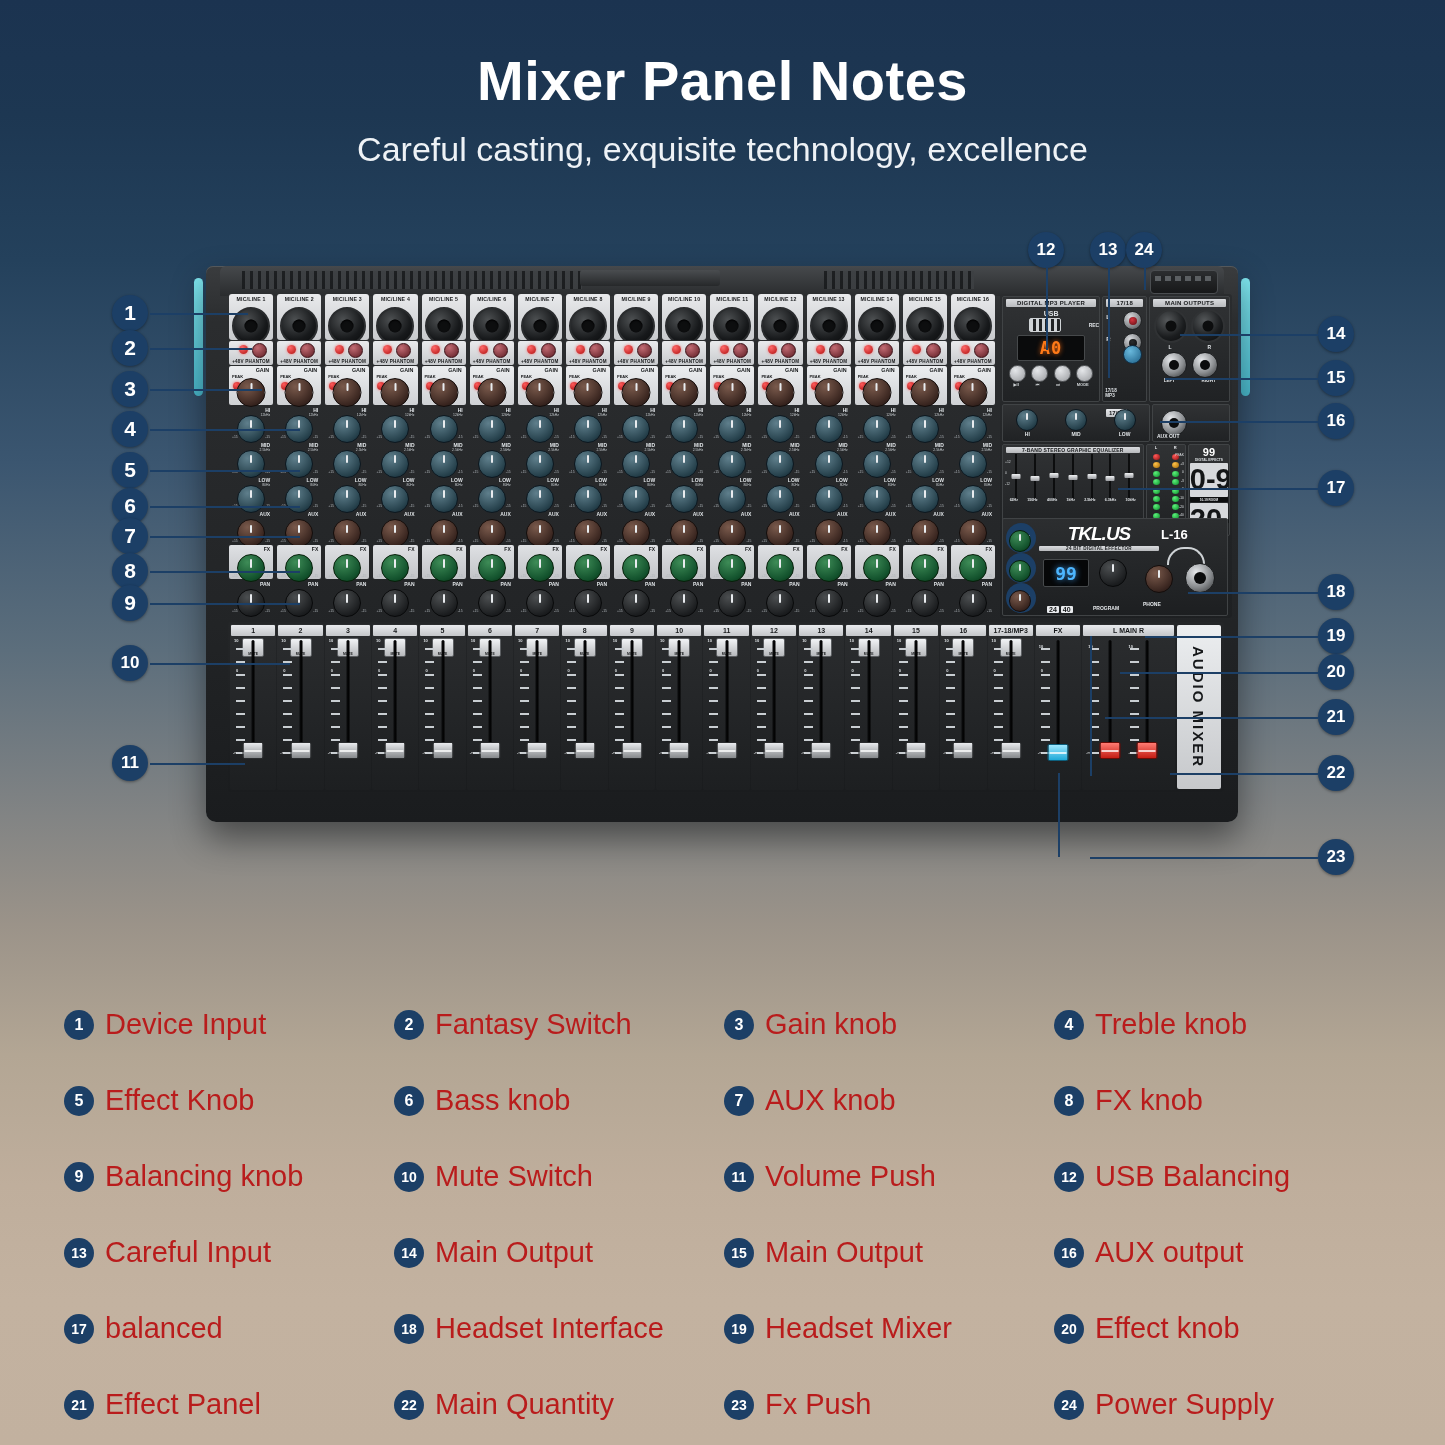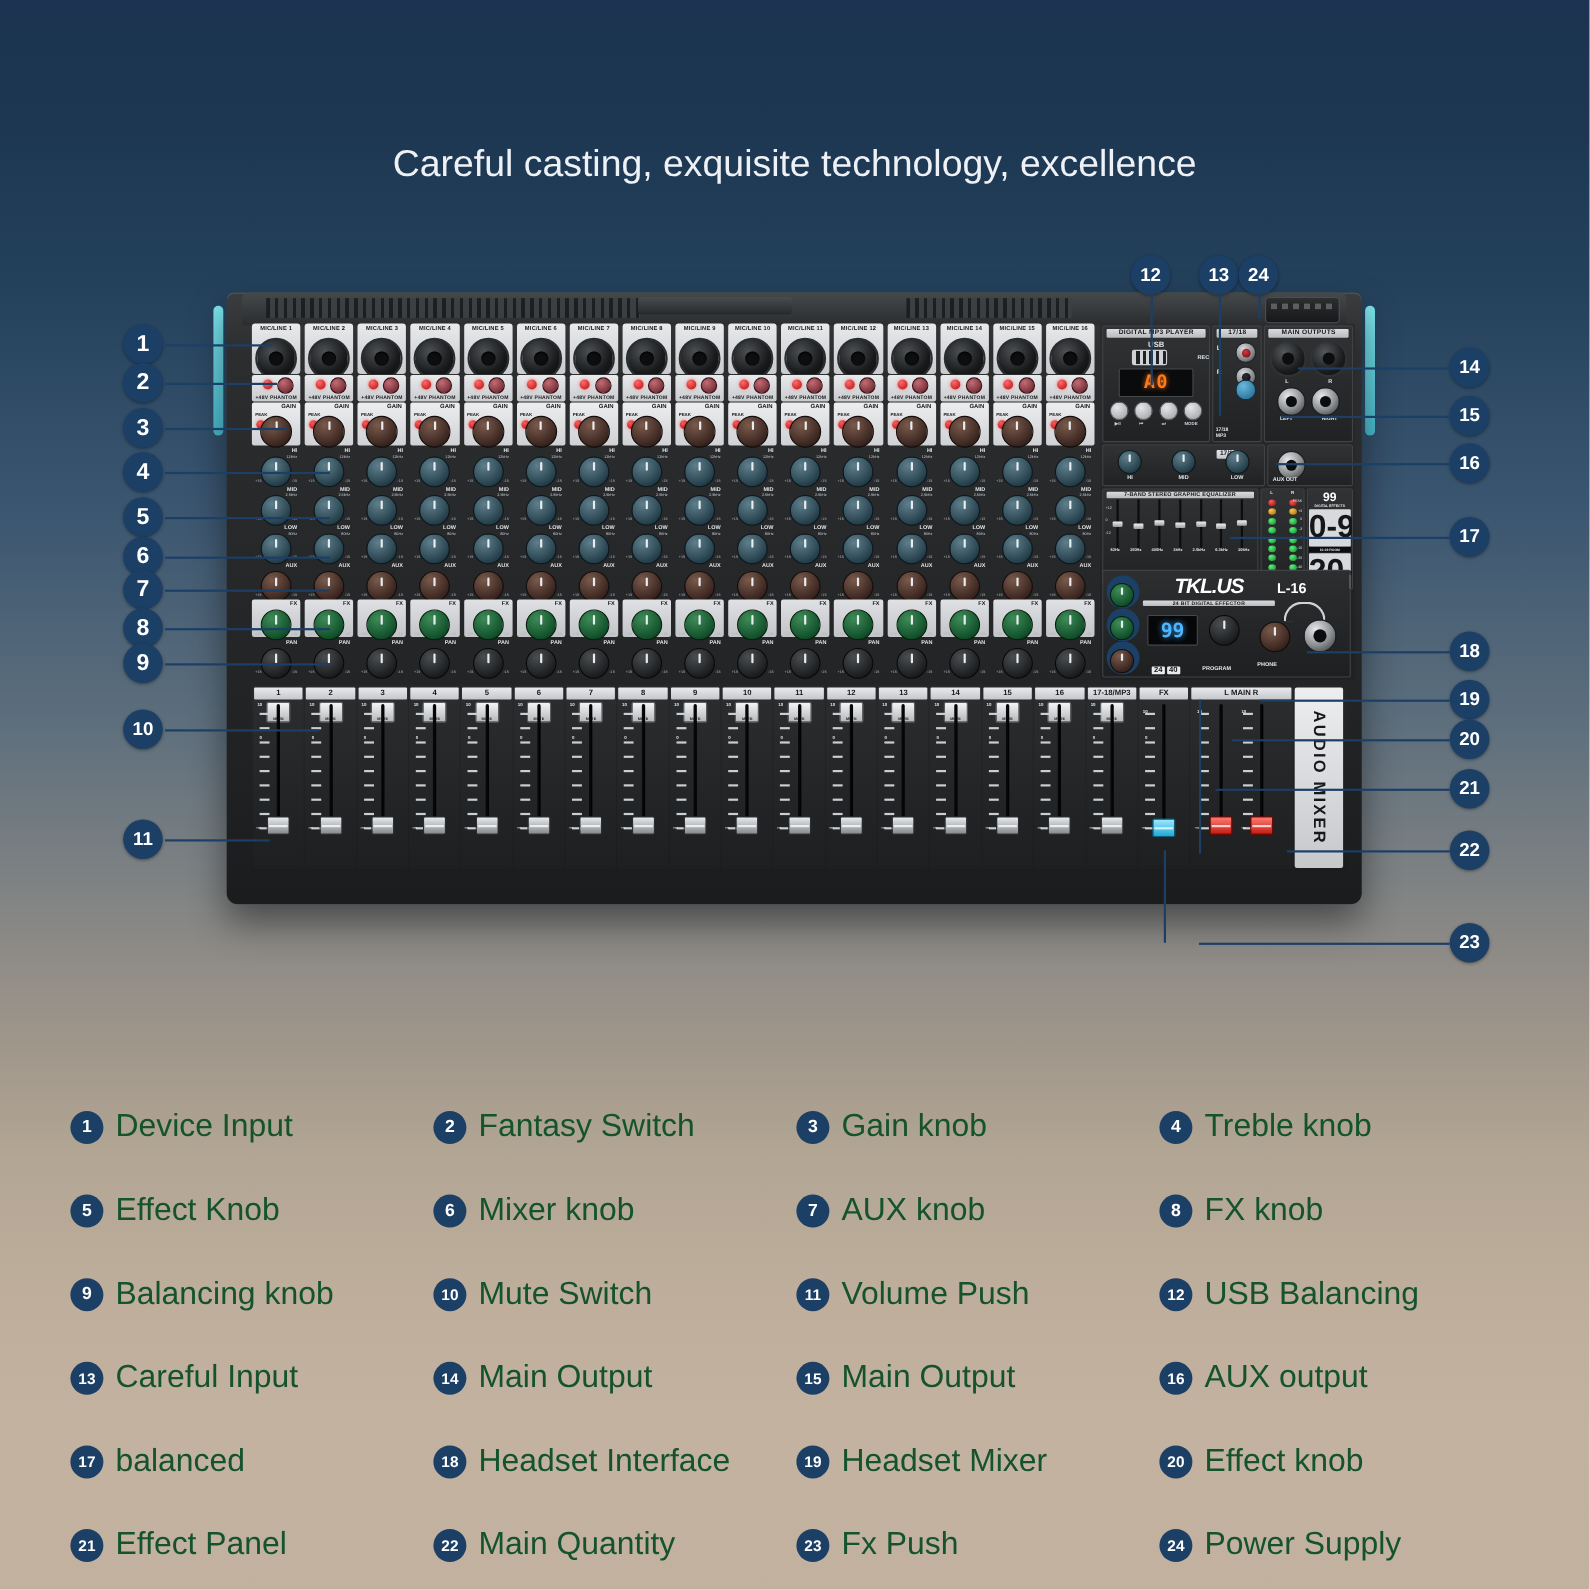--- a/index.html
+++ b/index.html
@@ -258,27 +258,28 @@
   .lead{position:absolute;height:1.6px;background:#1c3f66;}
   .leadv{position:absolute;width:1.6px;background:#1c3f66;}
 
   
   .legend{position:absolute;left:64px;top:1008px;width:1320px;
     display:grid;grid-template-columns:repeat(4,1fr);row-gap:43px;}
   .li{display:flex;align-items:center;gap:11px;}
   .lb{width:30px;height:30px;border-radius:50%;background:#1c3f66;color:#fff;
     font-size:16px;font-weight:700;display:flex;align-items:center;justify-content:center;flex:none;}
   .lb.two{font-size:14px;}
-  .lt{font-size:29px;color:#14532d;white-space:nowrap;}
+  .lt{font-size:29px;color:#b91c1c;white-space:nowrap;}
 </style>
 </head>
 <body>
 
 <div class="page">
 
+  <div class="title">Mixer Panel Notes</div>
   <div class="subtitle">Careful casting, exquisite technology, excellence</div>
 
   <div class="mixer-wrap">
     <div class="cyan-l"></div>
     <div class="cyan-r"></div>
 
     <div class="chassis">
       <div class="topedge">
         <div class="vents"></div>
         <div class="badge-top"></div>
@@ -2208,21 +2209,21 @@
       <div class="li">
         <div class="lb">4</div>
                  <div class="lt">Treble knob</div>
       </div>
       <div class="li">
         <div class="lb">5</div>
                  <div class="lt">Effect Knob</div>
       </div>
       <div class="li">
         <div class="lb">6</div>
-                 <div class="lt">Mixer knob</div>
+                 <div class="lt">Bass knob</div>
       </div>
       <div class="li">
         <div class="lb">7</div>
                  <div class="lt">AUX knob</div>
       </div>
       <div class="li">
         <div class="lb">8</div>
                  <div class="lt">FX knob</div>
       </div>
       <div class="li">

